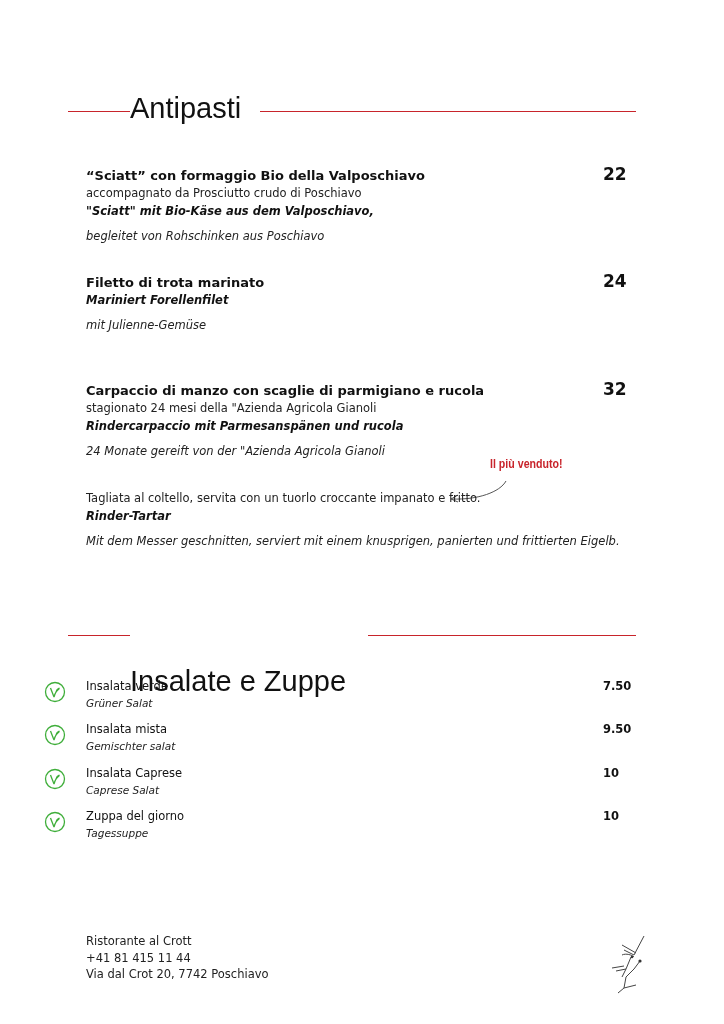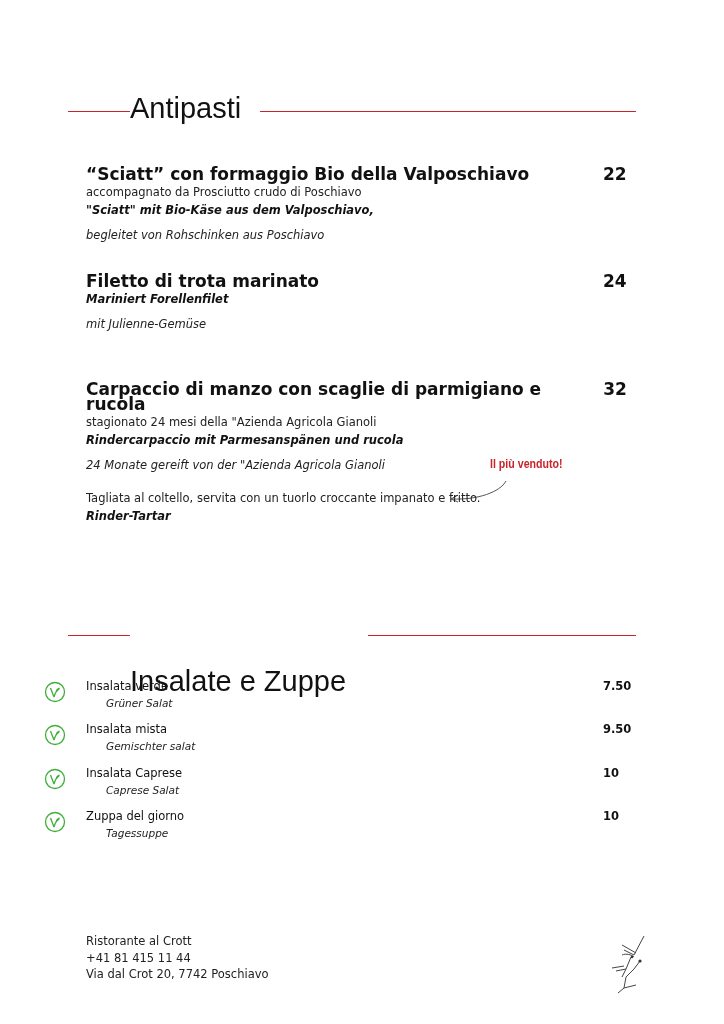--- a/index.html
+++ b/index.html
@@ -2,32 +2,32 @@
 <html><head>
 <meta charset="utf-8">
 <style>
   html, body { margin:0; padding:0; background:#ffffff; }
   body { width:724px; height:1024px; position:relative; overflow:hidden; font-family:"Liberation Sans", sans-serif; color:#1a1a1a; }
   .section-head { position:absolute; left:68px; width:568px; height:40px; }
   .section-head .line { position:absolute; height:1px; background:#c8242b; }
   .section-head .title { position:absolute; font-family:"Liberation Sans", sans-serif; font-size:29px; color:#111; white-space:nowrap; line-height:1; }
   .item { position:absolute; left:86px; width:545px; font-family:"DejaVu Sans", sans-serif; }
   .item .row { display:flex; justify-content:space-between; align-items:baseline; }
-  .item .name { font-weight:bold; font-size:17px; color:#111; }
+  .item .name { font-weight:bold; font-size:13px; color:#111; }
   .item .price { font-weight:bold; font-size:17px; color:#111; width:28px; text-align:left; }
   .item .it-desc { font-size:11.5px; color:#222; margin-top:3px; }
   .item .de-name { font-weight:bold; font-style:italic; font-size:11.5px; color:#111; margin-top:3px; }
   .item .de-desc { font-style:italic; font-size:11.5px; color:#222; margin-top:10px; }
   .item .line { line-height:15px; }
   .badge { position:absolute; left:490px; top:457px; font-family:"Liberation Sans", sans-serif; font-weight:bold; font-size:12.5px; color:#c8242b; transform:scaleX(0.85); transform-origin:left; }
   .arrow { position:absolute; left:448px; top:478px; }
   .salad { position:absolute; left:40px; width:590px; height:40px; }
   .salad .veg { position:absolute; left:4px; top:2px; }
   .salad .name { position:absolute; left:46px; top:0; font-family:"DejaVu Sans", sans-serif; font-weight:normal; font-size:11.5px; color:#111; }
-  .salad .sub { position:absolute; left:46px; top:18px; font-family:"DejaVu Sans", sans-serif; font-style:italic; font-size:10.5px; color:#222;margin-left:20px; }
+  .salad .sub { position:absolute; left:46px; top:18px; font-family:"DejaVu Sans", sans-serif; font-style:italic; font-size:10.5px; color:#222; }
   .salad .price { position:absolute; left:563px; top:0; font-family:"DejaVu Sans", sans-serif; font-weight:bold; font-size:11.5px; color:#111; }
   .footer { position:absolute; left:86px; top:933px; font-family:"DejaVu Sans", sans-serif; font-size:11.5px; color:#222; line-height:16.5px; }
   .logo { position:absolute; left:604px; top:933px; }
 </style>
 </head>
 <body>
 
 <div class="section-head" style="top:90px;">
   <div class="line" style="left:0; width:62px; top:21px;"></div>
   <div class="title" style="left:62px; top:4px;">Antipasti</div>
@@ -65,20 +65,21 @@
 
 <div class="badge">Il più venduto!</div>
 <svg class="arrow" width="62" height="26" viewBox="0 0 62 26">
   <path d="M58 3 C52 14, 30 22, 4 21" fill="none" stroke="#555" stroke-width="1"></path>
   <path d="M10 17 L3 21 L10 24" fill="none" stroke="#555" stroke-width="1"></path>
 </svg>
 
 <div class="item" style="top:488px;">
   <div class="it-desc line">Tagliata al coltello, servita con un tuorlo croccante impanato e fritto.</div>
   <div class="de-name line">Rinder-Tartar</div>
+  <div class="de-desc line">Mit dem Messer geschnitten, serviert mit einem knusprigen, panierten und frittierten Eigelb.</div>
 </div>
 
 <div class="section-head" style="top:615px;">
   <div class="line" style="left:0; width:62px; top:20px;"></div>
   <div class="title" style="left:62px; top:4px;margin-top:48px;">Insalate e Zuppe</div>
   <div class="line" style="left:300px; right:0; top:20px;"></div>
 </div>
 
 <div class="salad" style="top:679px;">
   <svg class="veg" width="22" height="22" viewBox="0 0 22 22">

